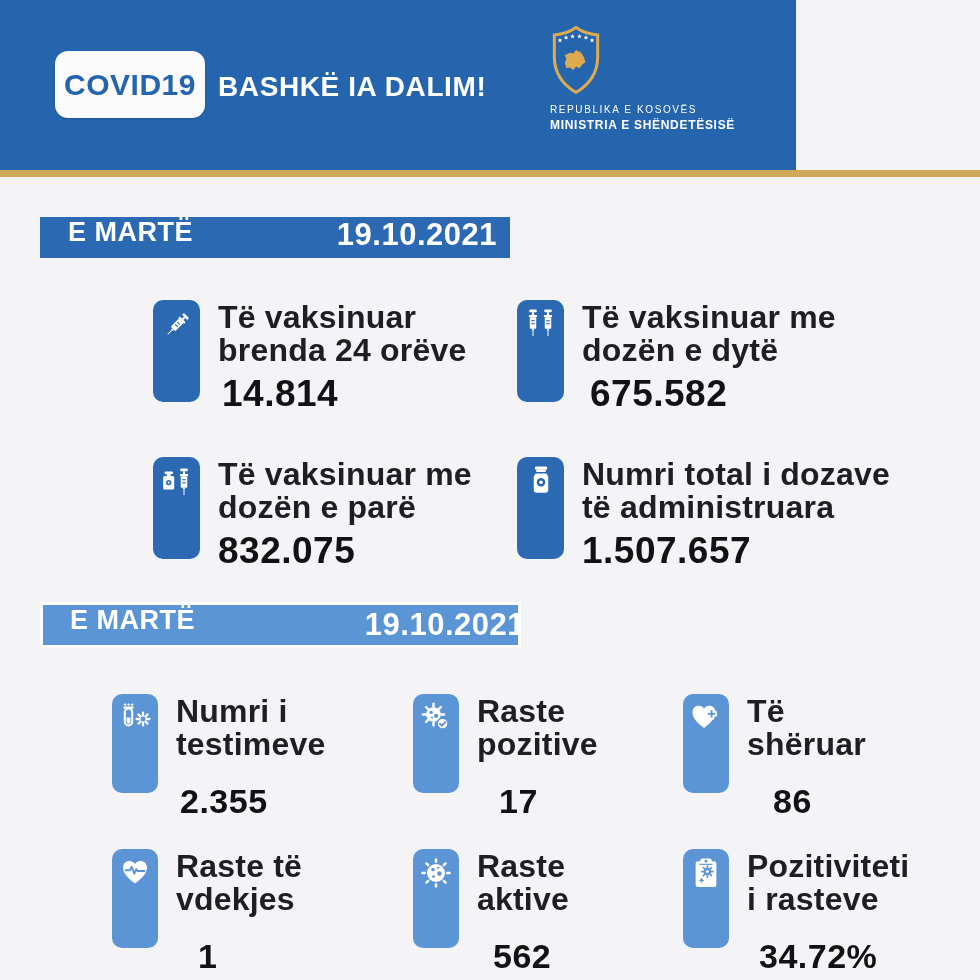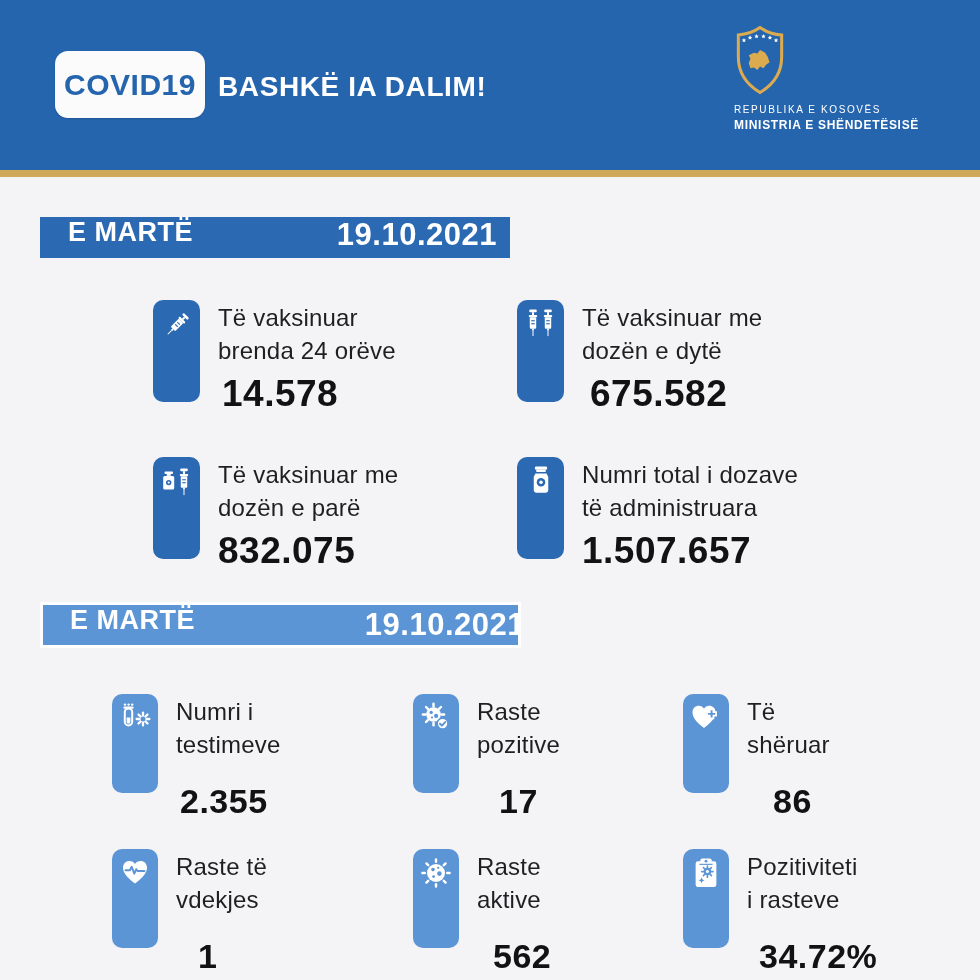--- a/index.html
+++ b/index.html
@@ -1,20 +1,20 @@
 <!DOCTYPE html>
 <html><head>
 <meta charset="utf-8">
 <style>
   html,body{margin:0;padding:0;background:#e9e9ec;}
   .canvas{position:relative;width:980px;height:980px;background:#f4f4f6;overflow:hidden;
           font-family:"Liberation Sans",sans-serif;-webkit-font-smoothing:antialiased;}
 
   
-  .header{position:absolute;left:0;top:0;width:980px;height:170px;background:#2565ae;}
+  .header{position:absolute;left:0;top:0;width:796px;height:170px;background:#2565ae;}
   .covid-badge{position:absolute;left:55px;top:51px;width:150px;height:67px;background:#fbfbfc;
                border-radius:13px;display:flex;align-items:center;justify-content:center;
                box-shadow:0 1px 2px rgba(0,0,0,.15);}
   .covid-badge span{font-size:30px;font-weight:bold;color:#2565ae;letter-spacing:.5px;}
   .slogan{position:absolute;left:218px;top:71px;font-size:28px;font-weight:bold;color:#ffffff;letter-spacing:.6px;}
   .emblem{position:absolute;right:8px;top:24px;width:238px;display:flex;flex-direction:column;align-items:flex-start;}
   .emblem-l1{margin-top:7px;font-size:10px;letter-spacing:1.6px;color:#ffffff;}
   .emblem-l2{margin-top:3px;font-size:12px;font-weight:bold;letter-spacing:.7px;color:#ffffff;}
   .gold-divider{position:absolute;left:0;top:170px;width:980px;height:7px;background:#cfa85a;}
 
@@ -30,21 +30,21 @@
   .banner.light .day{margin-left:27px;}
   .banner.light .date{position:absolute;right:-7px;top:0;line-height:40px;}
 
   
   .card{position:absolute;display:flex;}
   .tile{flex:none;box-sizing:border-box;display:flex;justify-content:center;align-items:flex-start;
         padding-top:8px;border-radius:10px;}
   .s1 .tile{width:47px;height:102px;background:#2b69b3;color:#2b69b3;}
   .s2 .tile{width:46px;height:99px;background:#5c95d6;color:#5c95d6;}
   .txt{margin-left:18px;padding-top:1px;}
-  .lbl{font-size:24px;font-weight:normal;color:#1f1f22;line-height:33px;letter-spacing:.2px;}
+  .lbl{font-size:32px;font-weight:bold;color:#1f1f22;line-height:33px;letter-spacing:.2px;}
   .lbl .ln{display:block;}
   .val{font-size:37px;font-weight:bold;color:#121214;margin-top:6px;letter-spacing:.5px;}
   .s2 .val{font-size:34px;margin-top:21px;}
   .pl4{padding-left:4px;}.pl8{padding-left:8px;}.pl12{padding-left:12px;}
   .pl16{padding-left:16px;}.pl22{padding-left:22px;}.pl26{padding-left:26px;}
 </style>
 </head>
 <body>
 
 <svg width="0" height="0" style="position:absolute" aria-hidden="true">
@@ -98,21 +98,21 @@
         <g transform="rotate(45 16 17)">
             <use href="#syr-v" transform="translate(9 2)"></use>
           </g>
       </svg>
     </div>
     <div class="txt">
       <div class="lbl">
         <span class="ln">Të vaksinuar</span>
         <span class="ln">brenda 24 orëve</span>
       </div>
-      <div class="val pl4">14.578</div>
+      <div class="val pl4">14.814</div>
     </div>
   </div>
 
   <div class="card s1" style="left:517px;top:300px">
     <div class="tile">
       <svg width="30" height="32" viewBox="0 0 30 32">
         <use href="#syr-v"></use>
           <use href="#syr-v" x="15"></use>
       </svg>
     </div>

